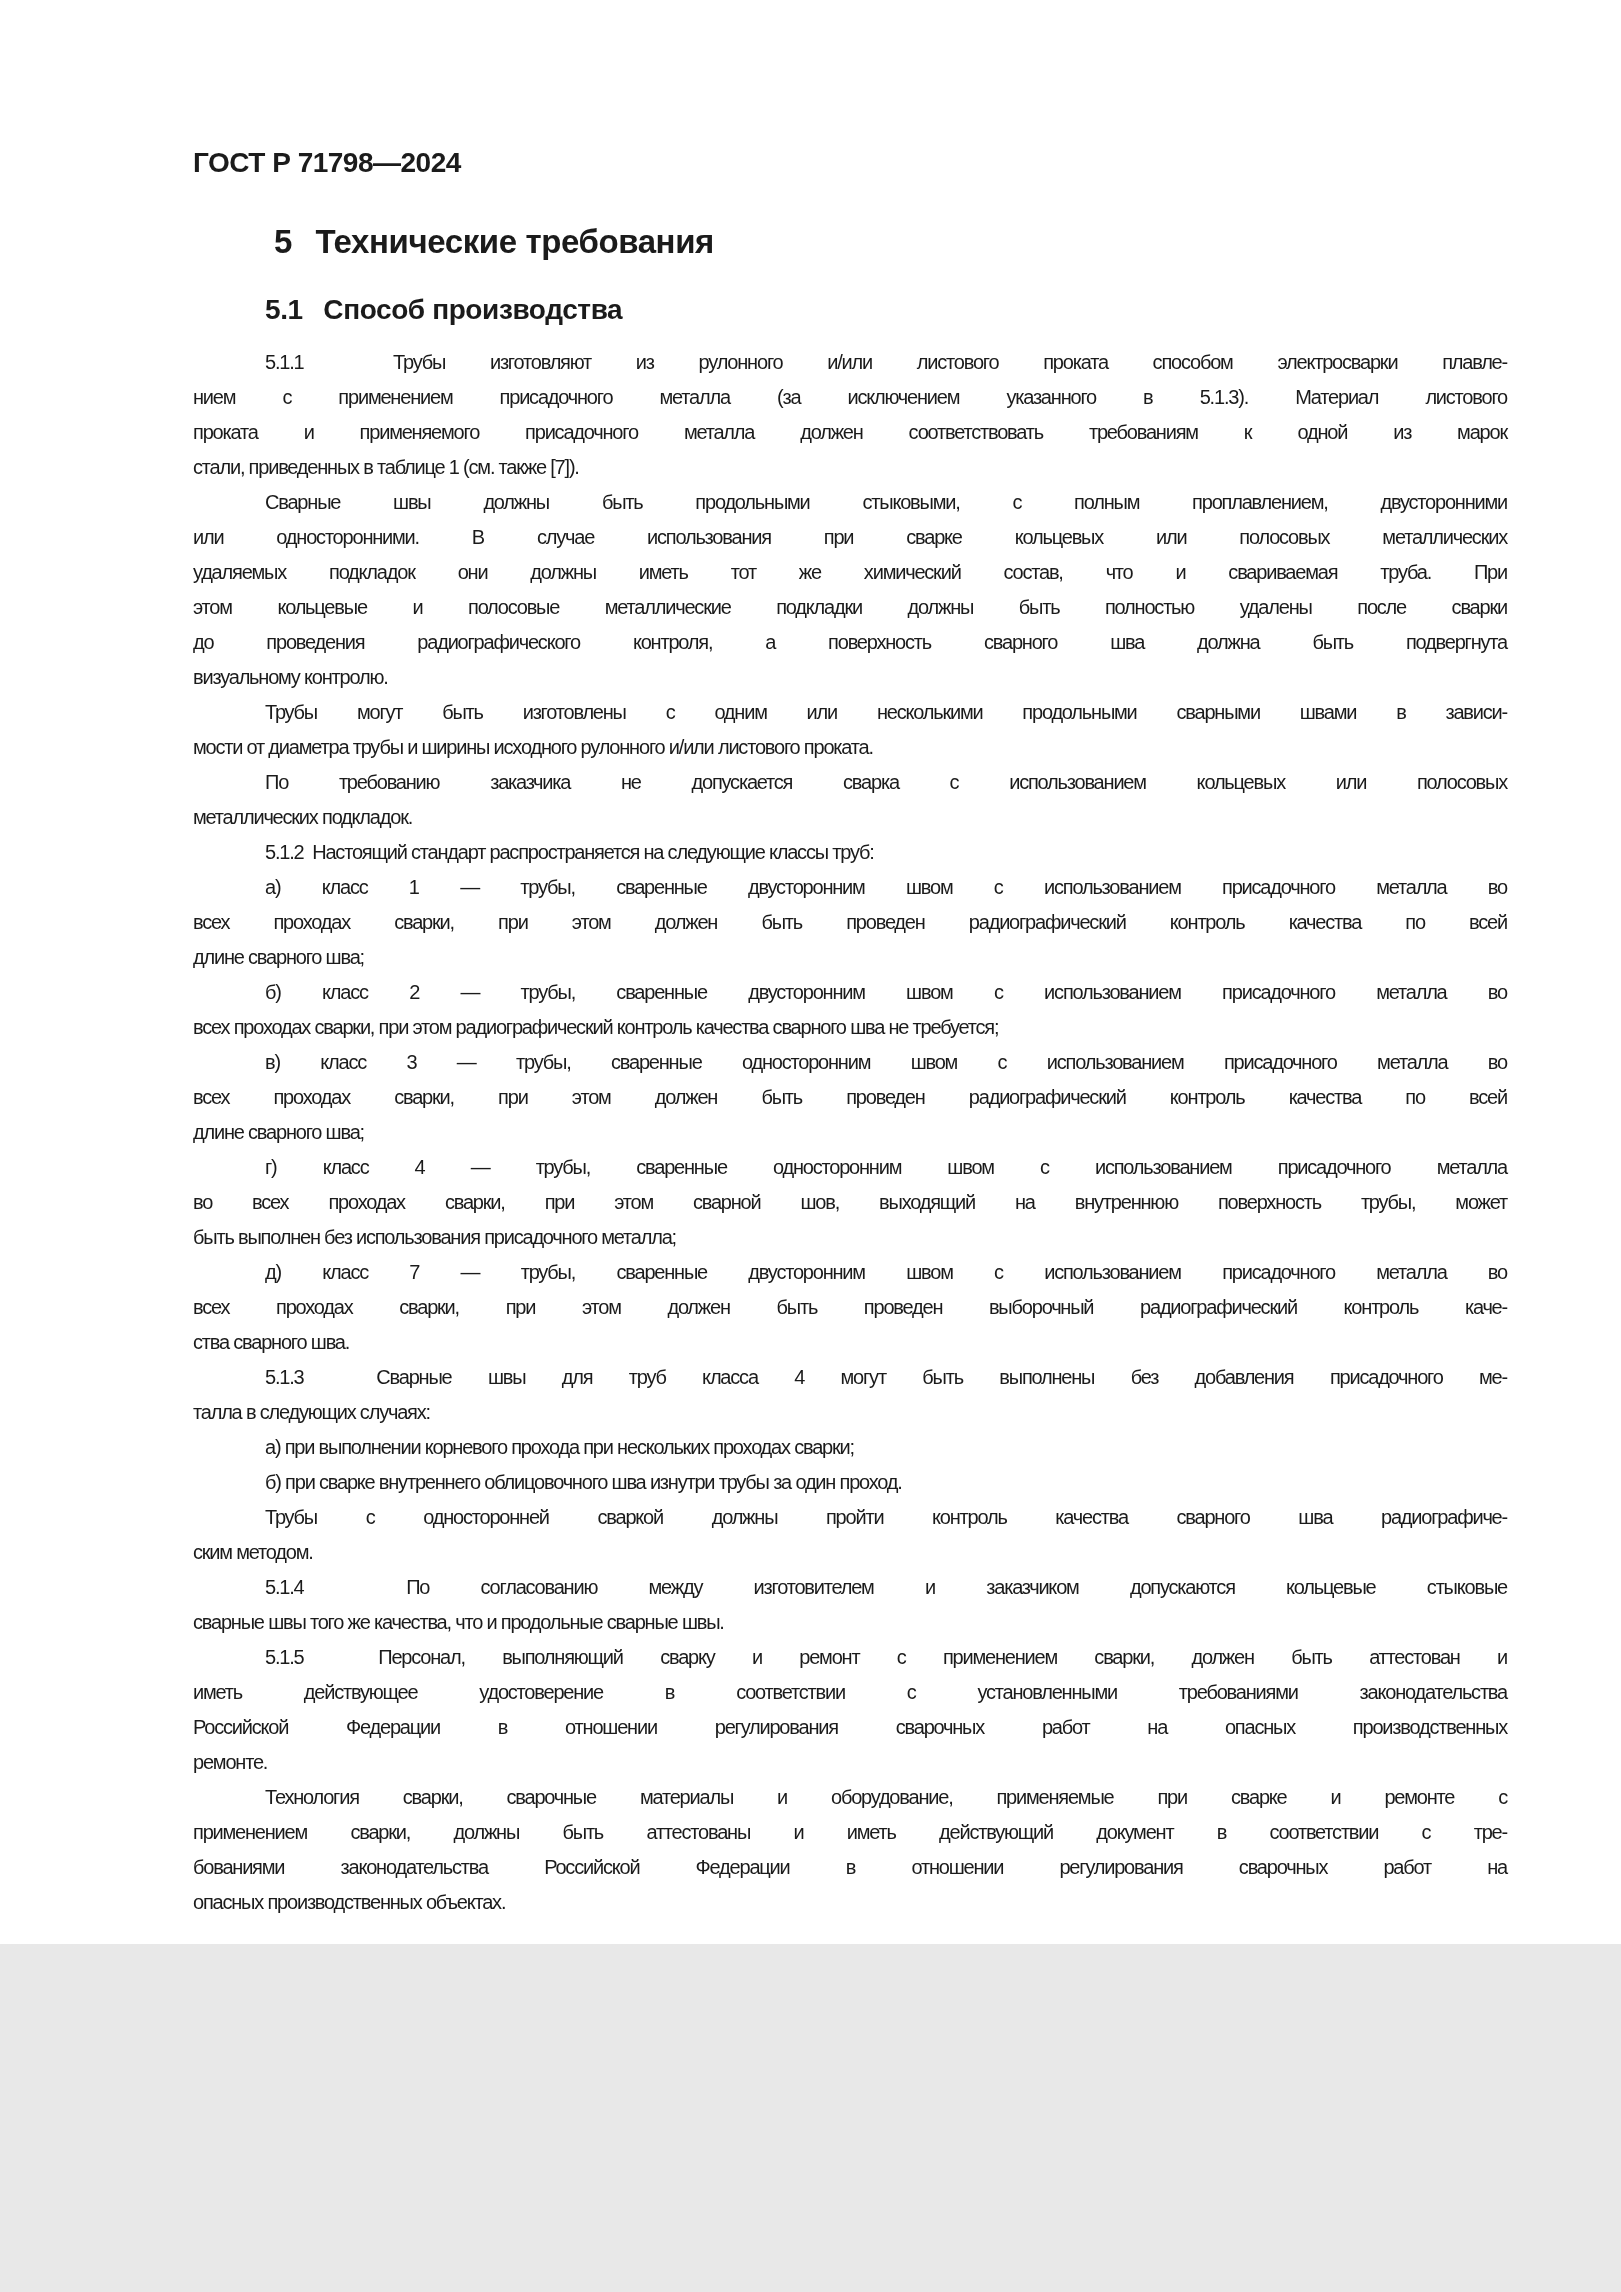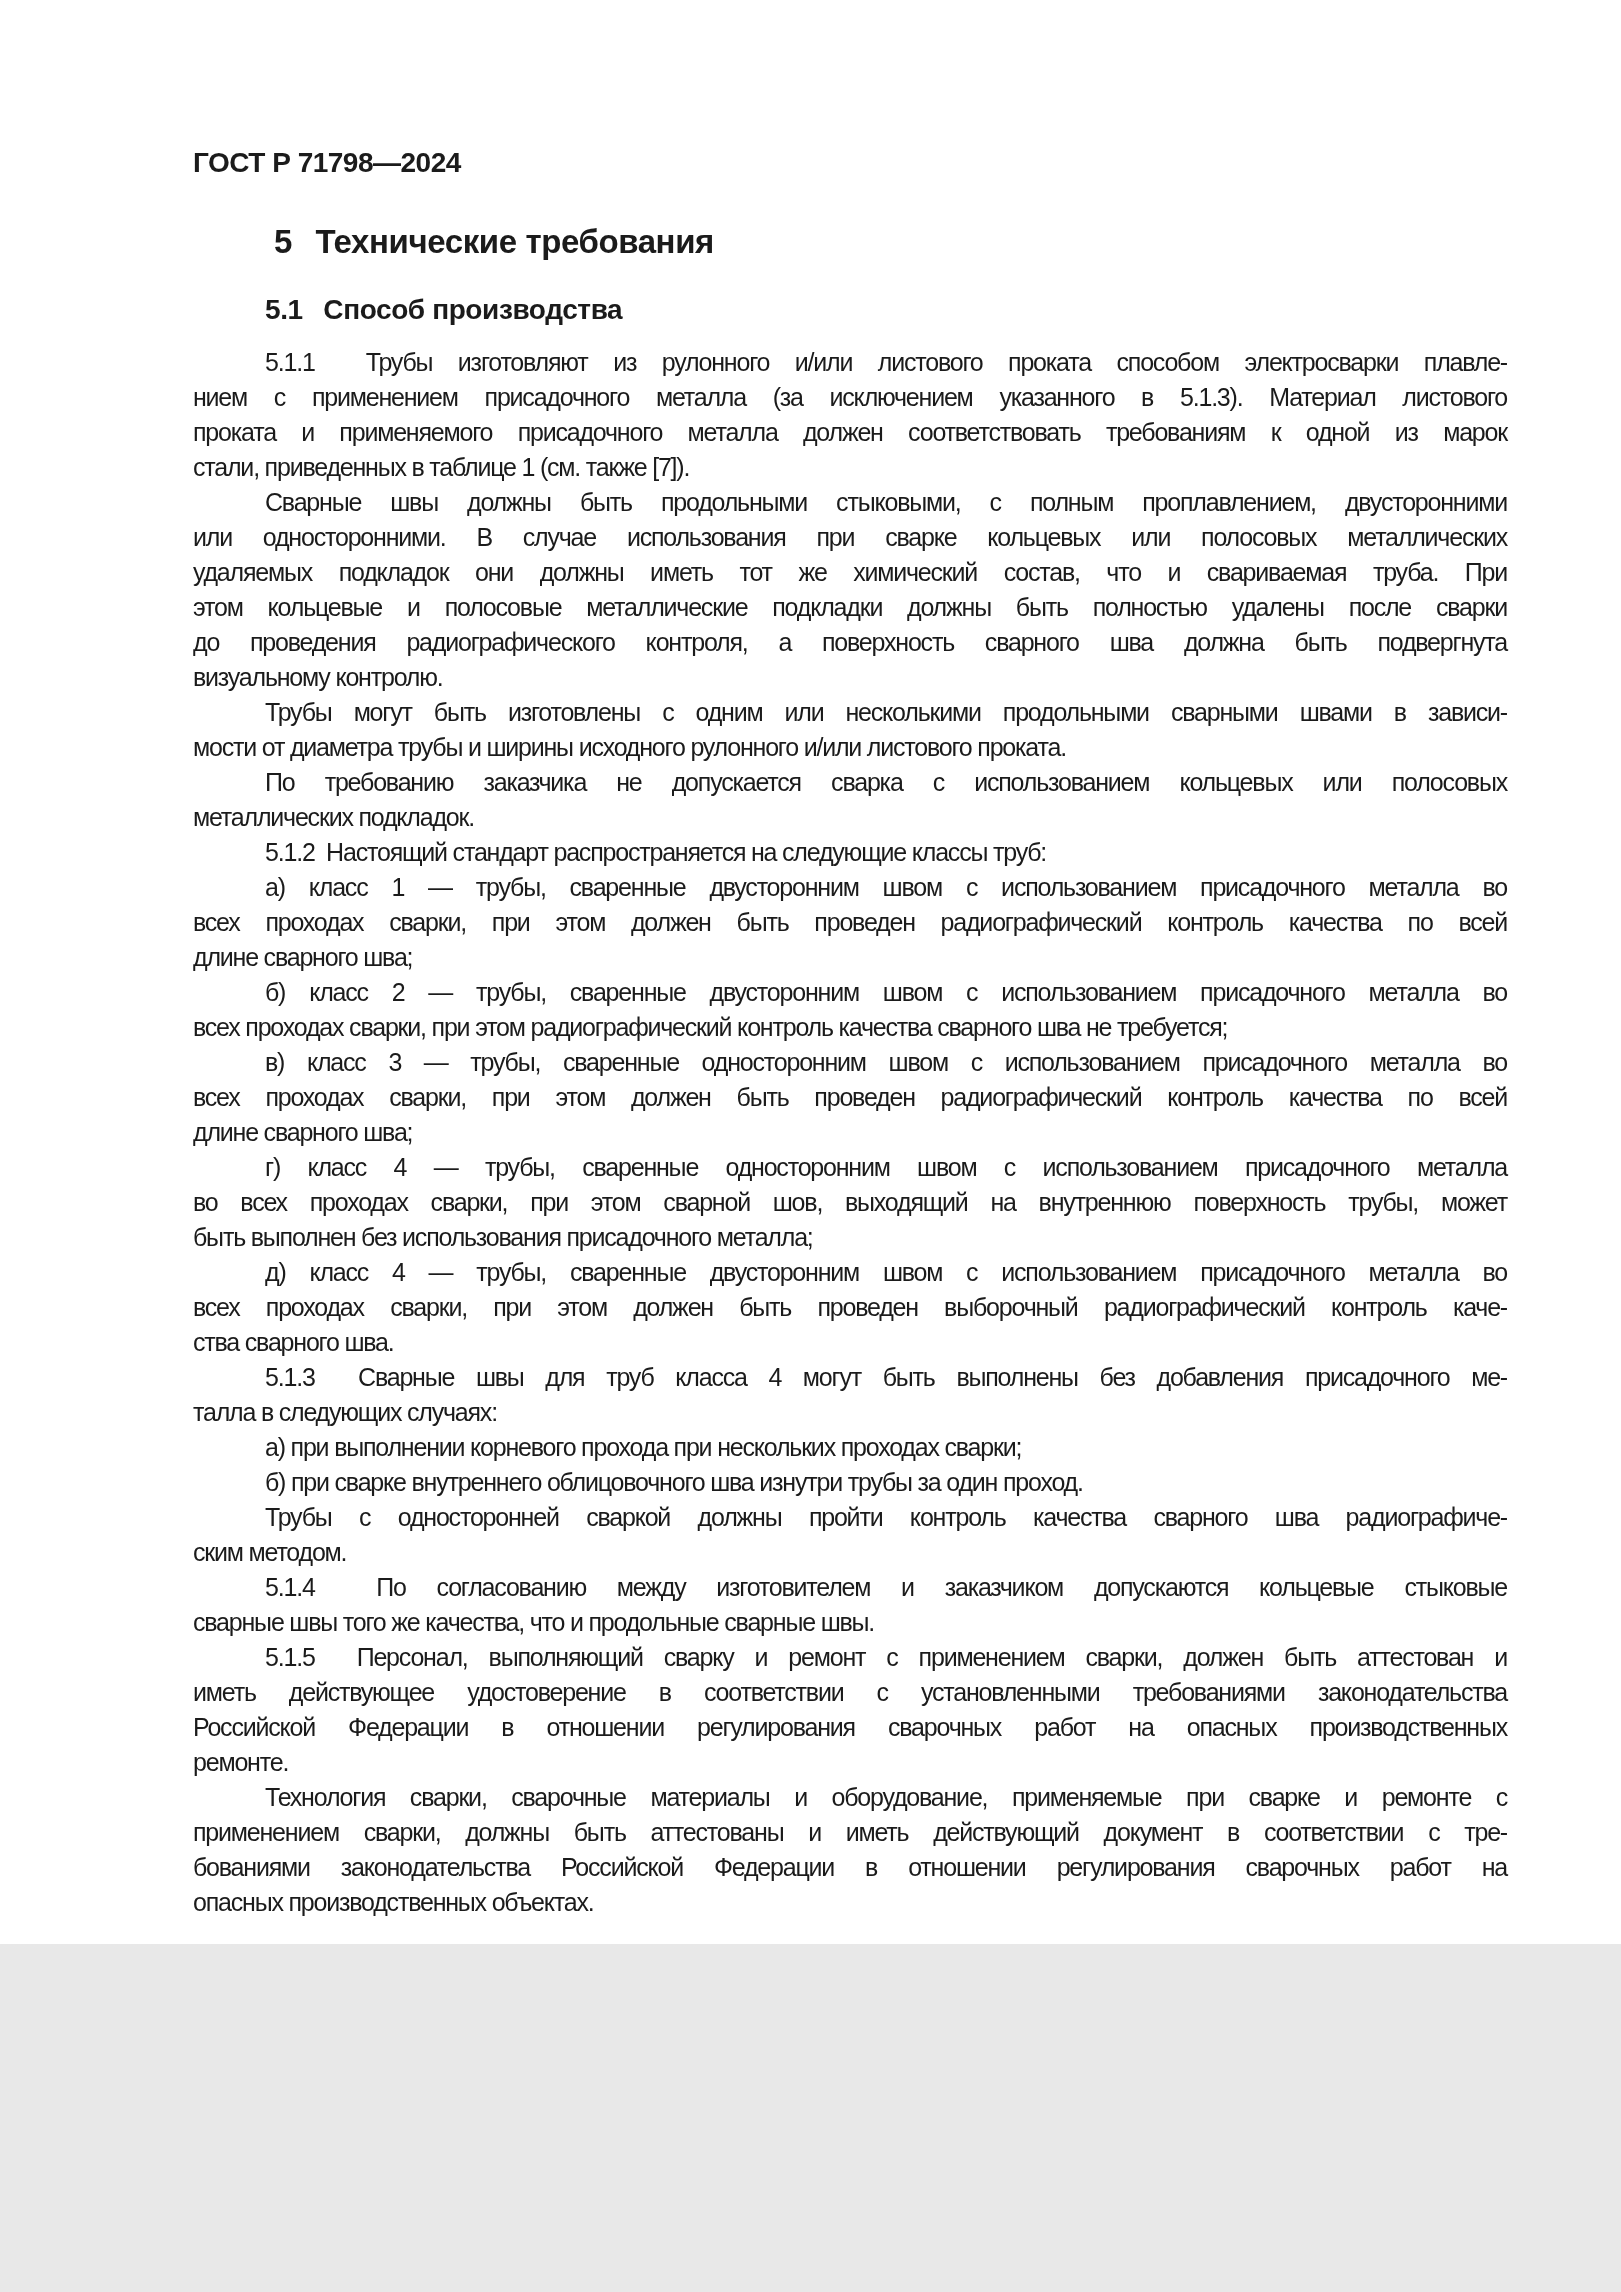--- a/index.html
+++ b/index.html
@@ -43,21 +43,21 @@
     letter-spacing: -0.4px;
     white-space: nowrap;
   }
   .h2 .hnum { margin-right: 20.6px; }
   .h2.h51 { top: 294px; }
   .h2.h52 { top: 1943px; text-decoration: underline; }
   .textblock {
     position: absolute;
     left: 193px;
     width: 1314px;
-    font-size: 25px;
+    font-size: 20px;
     line-height: 35px;
     letter-spacing: -1.2px;
   }
   .textblock.b1 { top: 345px; }
   .textblock.b2 { top: 1995px; }
   .line {
     height: 35px;
     text-align: justify;
     text-align-last: justify;
     white-space: nowrap;
@@ -108,21 +108,21 @@
       <div class="line">всех проходах сварки, при этом должен быть проведен радиографический контроль качества по всей</div>
       <div class="line last">длине сварного шва;</div>
       <div class="line first">б) класс 2 — трубы, сваренные двусторонним швом с использованием присадочного металла во</div>
       <div class="line last">всех проходах сварки, при этом радиографический контроль качества сварного шва не требуется;</div>
       <div class="line first">в) класс 3 — трубы, сваренные односторонним швом с использованием присадочного металла во</div>
       <div class="line">всех проходах сварки, при этом должен быть проведен радиографический контроль качества по всей</div>
       <div class="line last">длине сварного шва;</div>
       <div class="line first">г) класс 4 — трубы, сваренные односторонним швом с использованием присадочного металла</div>
       <div class="line">во всех проходах сварки, при этом сварной шов, выходящий на внутреннюю поверхность трубы, может</div>
       <div class="line last">быть выполнен без использования присадочного металла;</div>
-      <div class="line first">д) класс 4 — трубы, сваренные двусторонним швом с использованием присадочного металла во</div>
+      <div class="line first">д) класс 7 — трубы, сваренные двусторонним швом с использованием присадочного металла во</div>
       <div class="line">всех проходах сварки, при этом должен быть проведен выборочный радиографический контроль каче-</div>
       <div class="line last">ства сварного шва.</div>
       <div class="line first">5.1.3&nbsp; Сварные швы для труб класса 4 могут быть выполнены без добавления присадочного ме-</div>
       <div class="line last">талла в следующих случаях:</div>
       <div class="line first last">а) при выполнении корневого прохода при нескольких проходах сварки;</div>
       <div class="line first last">б) при сварке внутреннего облицовочного шва изнутри трубы за один проход.</div>
       <div class="line first">Трубы с односторонней сваркой должны пройти контроль качества сварного шва радиографиче-</div>
       <div class="line last">ским методом.</div>
       <div class="line first">5.1.4&nbsp; По согласованию между изготовителем и заказчиком допускаются кольцевые стыковые</div>
       <div class="line last">сварные швы того же качества, что и продольные сварные швы.</div>

